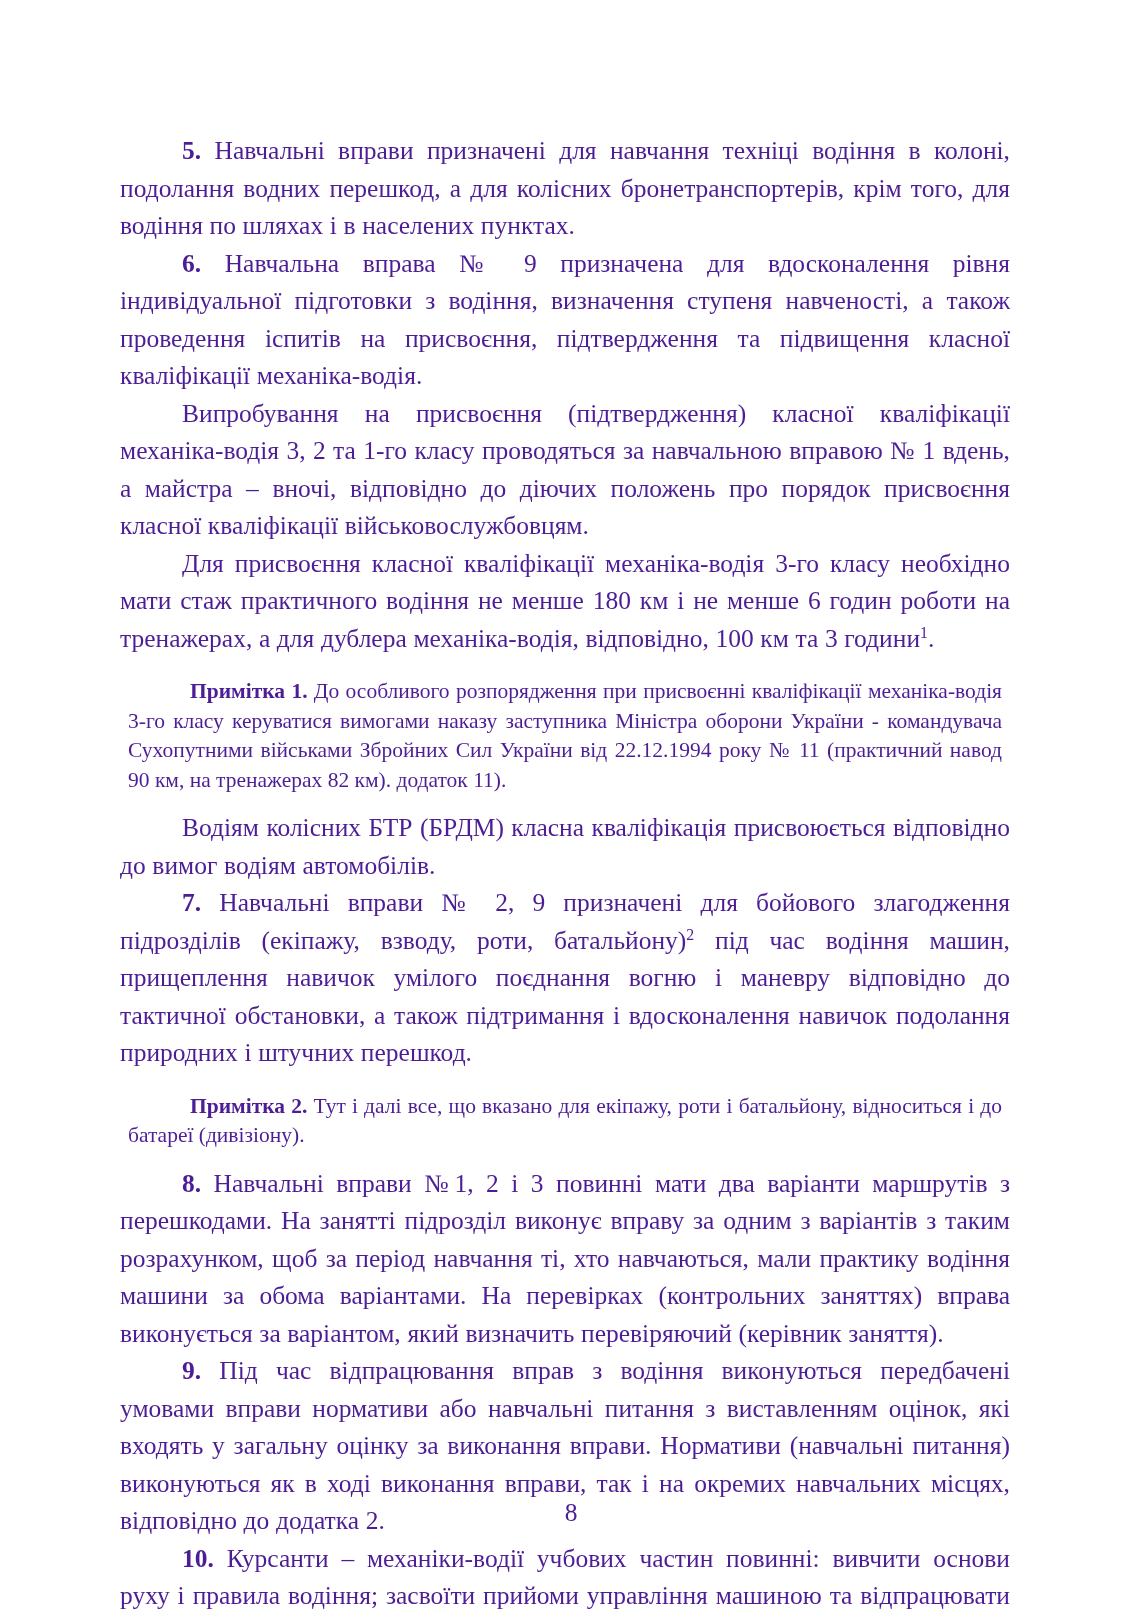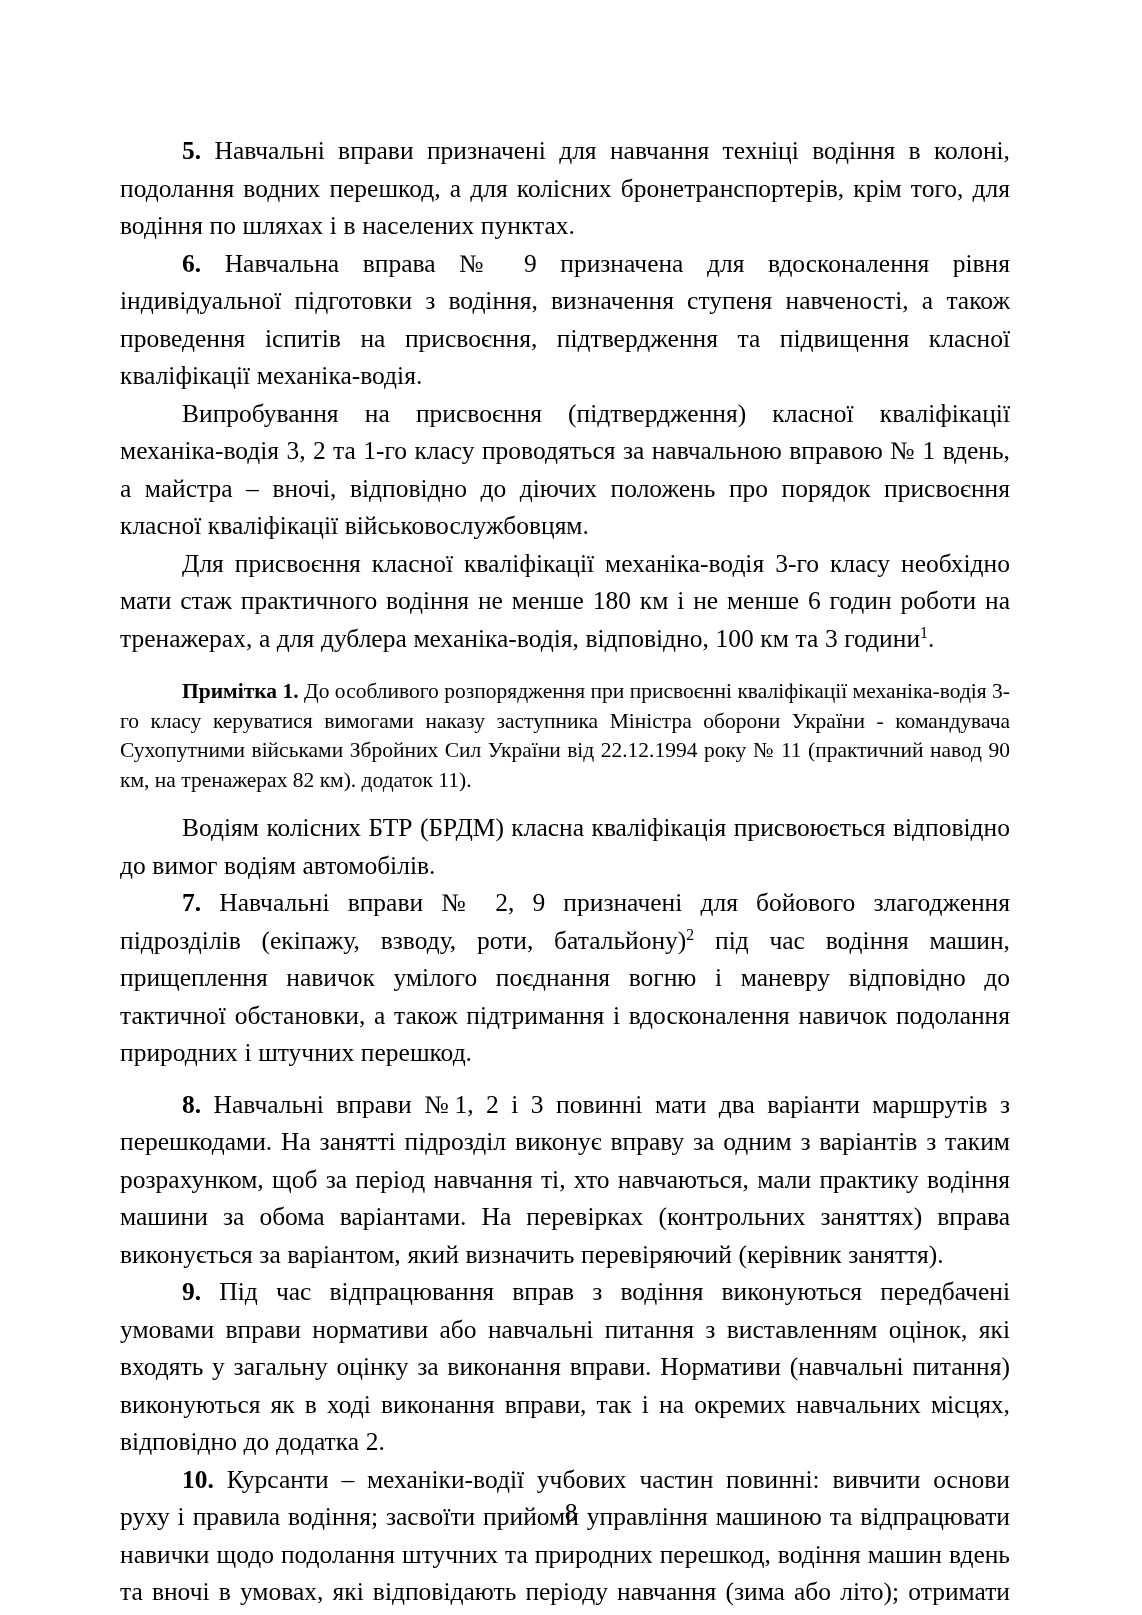--- a/index.html
+++ b/index.html
@@ -10,21 +10,21 @@
   }
 
   .page {
     position: relative;
     width: 1142px;
     height: 1615px;
     margin: 0 auto;
     background: #ffffff;
     box-sizing: border-box;
     font-family: "Liberation Serif", "DejaVu Serif", serif;
-    color: #000000;
+    color: #4c1d95;
     overflow: hidden;
     padding-left: 18px;
   }
 
   .content {
     position: absolute;
     left: 120px;
     top: 132px;
     width: 890px;
   }
@@ -36,21 +36,21 @@
     line-height: 37.5px;
     text-align: justify;
     text-indent: 62px;
     text-justify: inter-word;
     hyphens: none;
     word-spacing: 0.01em;
   }
 
   
   p.note {
-    margin: 0;
+    margin: 8px;
     font-size: 21.5px;
     line-height: 29.5px;
     text-align: justify;
     text-indent: 62px;
   }
 
   p.note-gap-top {
     margin-top: 20px;
   }
 
@@ -93,20 +93,21 @@
     <p class="para"><span>Випробування на присвоєння (підтвердження) класної кваліфікації механіка-водія 3, 2 та 1-го класу проводяться за навчальною вправою № 1 вдень, а майстра – вночі, відповідно до діючих положень про порядок присвоєння класної кваліфікації військовослужбовцям.</span></p>
 
     <p class="para"><span>Для присвоєння класної кваліфікації механіка-водія 3-го класу необхідно мати стаж практичного водіння не менше 180 км і не менше 6 годин роботи на тренажерах, а для дублера механіка-водія, відповідно, 100 км та 3 години</span><sup>1</sup><span>.</span></p>
 
     <p class="note note-gap-top"><b>Примітка 1.</b><span> До особливого розпорядження при присвоєнні кваліфікації механіка-водія 3-го класу керуватися вимогами наказу заступника Міністра оборони України - командувача Сухопутними військами Збройних Сил України від 22.12.1994 року № 11 (практичний навод 90 км, на тренажерах 82 км). додаток 11).</span></p>
 
     <p class="para gap-top"><span>Водіям колісних БТР (БРДМ) класна кваліфікація присвоюється відповідно до вимог водіям автомобілів.</span></p>
 
     <p class="para"><b>7.</b><span> Навчальні вправи № 2, 9 призначені для бойового злагодження підрозділів (екіпажу, взводу, роти, батальйону)</span><sup>2</sup><span> під час водіння машин, прищеплення навичок умілого поєднання вогню і маневру відповідно до тактичної обстановки, а також підтримання і вдосконалення навичок подолання природних і штучних перешкод.</span></p>
 
+    <p class="note note-gap-top"><b>Примітка 2.</b><span> Тут і далі все, що вказано для екіпажу, роти і батальйону, відноситься і до батареї (дивізіону).</span></p>
 
     <p class="para gap-top"><b>8.</b><span> Навчальні вправи №1, 2 і 3 повинні мати два варіанти маршрутів з перешкодами. На занятті підрозділ виконує вправу за одним з варіантів з таким розрахунком, щоб за період навчання ті, хто навчаються, мали практику водіння машини за обома варіантами. На перевірках (контрольних заняттях) вправа виконується за варіантом, який визначить перевіряючий (керівник заняття).</span></p>
 
     <p class="para"><b>9.</b><span> Під час відпрацювання вправ з водіння виконуються передбачені умовами вправи нормативи або навчальні питання з виставленням оцінок, які входять у загальну оцінку за виконання вправи. Нормативи (навчальні питання) виконуються як в ході виконання вправи, так і на окремих навчальних місцях, відповідно до додатка 2.</span></p>
 
     <p class="para"><b>10.</b><span> Курсанти – механіки-водії учбових частин повинні: вивчити основи руху і правила водіння; засвоїти прийоми управління машиною та відпрацювати навички щодо подолання штучних та природних перешкод, водіння машин вдень та вночі в умовах, які відповідають періоду навчання (зима або літо); отримати навички для дій в похідних, передбойових та бойових порядках підрозділу та при здійсненні маршу. У кінці навчання здати</span></p>
 
   </div>
 
   <div class="page-number">8</div>

